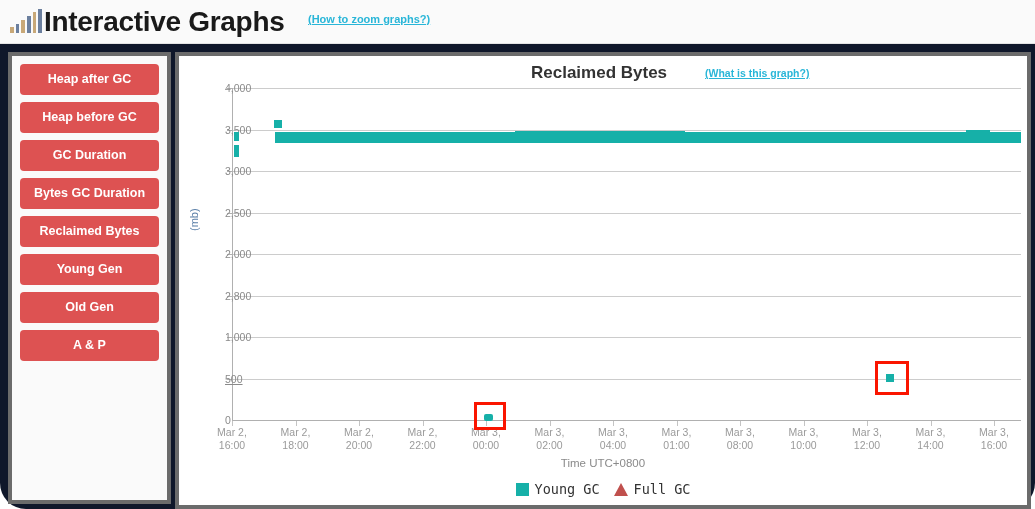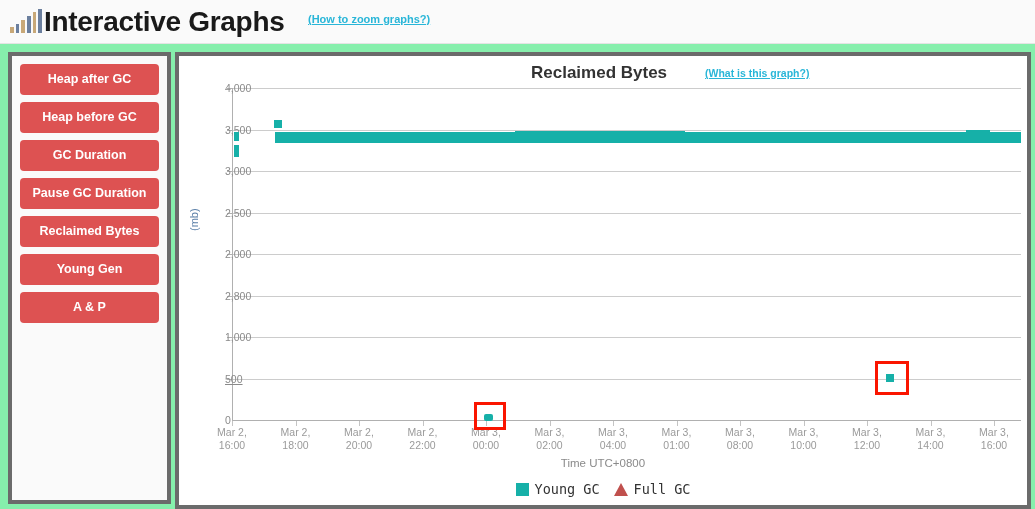--- a/index.html
+++ b/index.html
@@ -3,21 +3,21 @@
 <meta charset="utf-8">
 <style>
   * { box-sizing: border-box; }
   html, body {
     margin: 0; padding: 0;
     width: 1035px; height: 509px;
     background: #ffffff;
     font-family: "Liberation Sans", sans-serif;
     overflow: hidden;
   }
-  #root { position: relative; width: 1035px; height: 509px; background: #86efac; }
+  #root { position: relative; width: 1035px; height: 509px; background: #0f172a; border-radius: 26px; }
 
   
   .header {
     position: absolute; left: 0; top: 0; width: 1035px; height: 44px;
     background: #fafafa;
     border-bottom: 1px solid #e4e4e4;
   }
   .hdr-icon {
     position: absolute; left: 10px; top: 9px; width: 32px; height: 24px;
     display: flex; align-items: flex-end; gap: 2px;
@@ -151,23 +151,24 @@
     </div>
     <div class="hdr-title">Interactive Graphs</div>
     <div class="hdr-link">(How to zoom graphs?)</div>
   </div>
 
   <div class="sidebar-panel">
     <div class="btn-list">
       <button class="side-btn">Heap after GC</button>
       <button class="side-btn">Heap before GC</button>
       <button class="side-btn">GC Duration</button>
-      <button class="side-btn">Pause GC Duration</button>
+      <button class="side-btn">Bytes GC Duration</button>
       <button class="side-btn">Reclaimed Bytes</button>
       <button class="side-btn">Young Gen</button>
+      <button class="side-btn">Old Gen</button>
       <button class="side-btn">A &amp; P</button>
     </div>
   </div>
 
   <div class="chart-panel">
 
     <div class="chart-title-row">
       <div class="ct-text">Reclaimed Bytes</div>
       <div class="ct-link">(What is this graph?)</div>
     </div>

